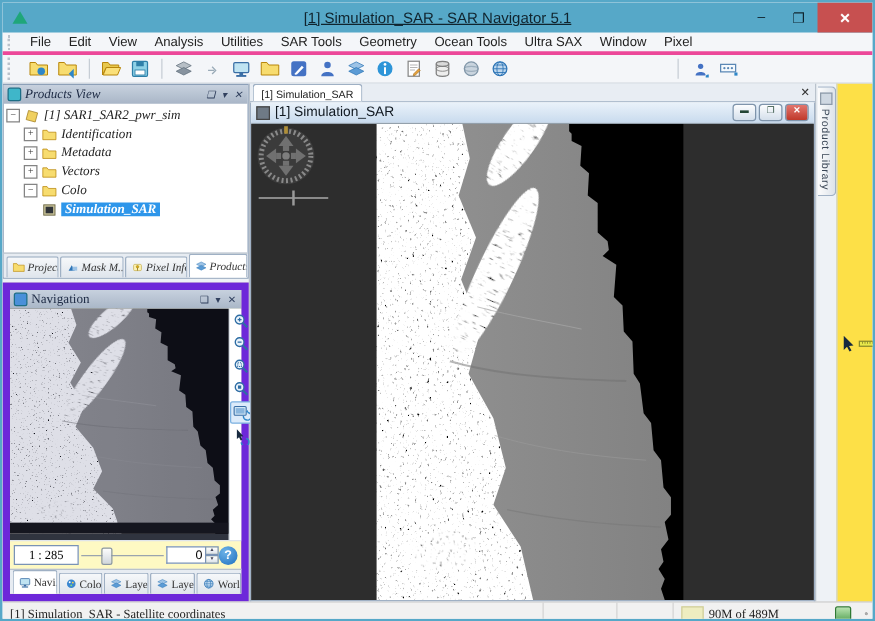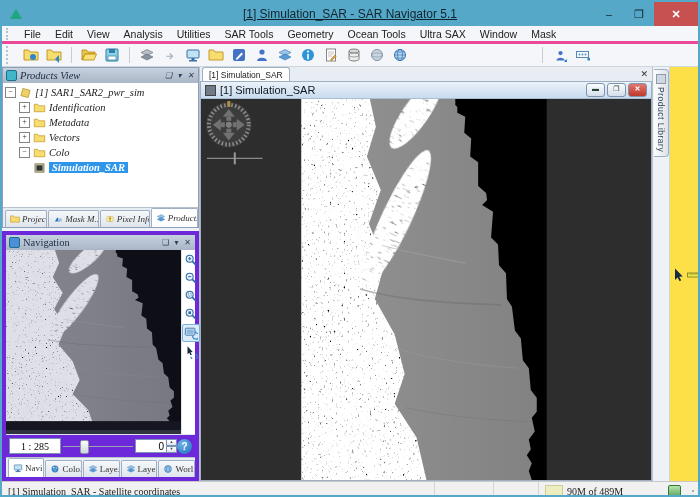--- a/index.html
+++ b/index.html
@@ -36,21 +36,21 @@
   .expander{width:9px;height:9px;border:1px solid #848484;background:#fff;font-size:8px;line-height:7px;text-align:center;color:#333;flex:none;}
   .t-ind1{margin-left:14px;} .t-ind2{margin-left:28px;}
   .tree-sel{background:#2e96ea;color:#fff;font-weight:bold;padding:0 3px;}
   .mini-icon{width:13px;height:12px;flex:none;}
   .tabs-row{height:19px;display:flex;align-items:flex-end;background:#e7ecf2;border-top:1px solid #b9c2cc;padding-left:2px;gap:1px;}
   .tab{height:16px;display:flex;align-items:center;gap:2px;padding:0 4px;font-family:"Liberation Serif",serif;font-size:9px;color:#333;background:linear-gradient(#f6f8fa,#dfe5ec);border:1px solid #9fb0c4;border-bottom:none;border-radius:2px 2px 0 0;white-space:nowrap;overflow:hidden;}
   .tab.active{background:#fff;height:18px;}
   .tab svg{width:10px;height:10px;flex:none;}
   .dock-gap{height:3px;}
   
-  .nav-panel{flex:1;display:flex;flex-direction:column;background:#6d28d9;border:4px solid #6d28d9;}
+  .nav-panel{flex:1;display:flex;flex-direction:column;background:#fef9c3;border:6px solid #6d28d9;}
   .nav-body{flex:1;display:flex;background:#fff;}
   .nav-thumb{width:175px;height:100%;background:#30343f;}
   .zoom-col{width:18px;display:flex;flex-direction:column;align-items:center;padding-top:2px;gap:2px;border-left:1px solid #e0e5ea;}
   .zoom-btn{width:16px;height:16px;display:flex;align-items:center;justify-content:center;border-radius:2px;}
   .zoom-btn svg{width:14px;height:14px;}
   .zoom-btn.active{border:1px solid #7ab0e0;background:#dcebfa;}
   .nav-controls{height:22px;display:flex;align-items:center;gap:0;padding:0 3px;border-top:1px solid #dfe4ea;}
   .scale-input{width:50px;height:14px;border:1px solid #7a93b5;font-size:10px;font-family:"Liberation Serif",serif;text-align:center;padding:0;}
   .slider{flex:1;height:14px;position:relative;}
   .slider-track{position:absolute;left:2px;right:2px;top:7px;height:1px;background:#9aa4ae;}
@@ -314,21 +314,21 @@
     <div class="menu-item">File</div>
     <div class="menu-item">Edit</div>
     <div class="menu-item">View</div>
     <div class="menu-item">Analysis</div>
     <div class="menu-item">Utilities</div>
     <div class="menu-item">SAR Tools</div>
     <div class="menu-item">Geometry</div>
     <div class="menu-item">Ocean Tools</div>
     <div class="menu-item">Ultra SAX</div>
     <div class="menu-item">Window</div>
-    <div class="menu-item">Mask</div>
+    <div class="menu-item">Pixel</div>
   </div>
 
   <div class="toolbar">
     <div class="tb-handle"></div>
     <div class="tb-group">
       <div class="tb-btn">
           <svg>
             <use href="#sym-folder"></use>
             <circle cx="10" cy="10" r="3" fill="#2e86c8"></circle>
           </svg>

